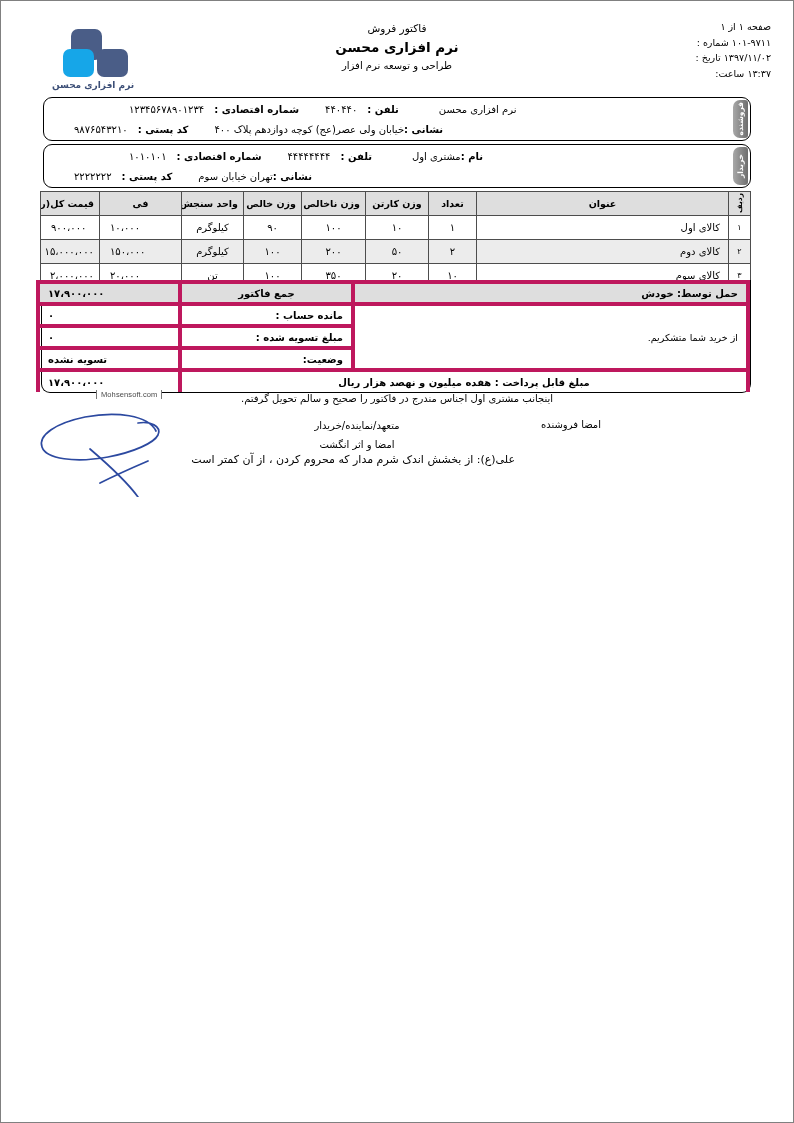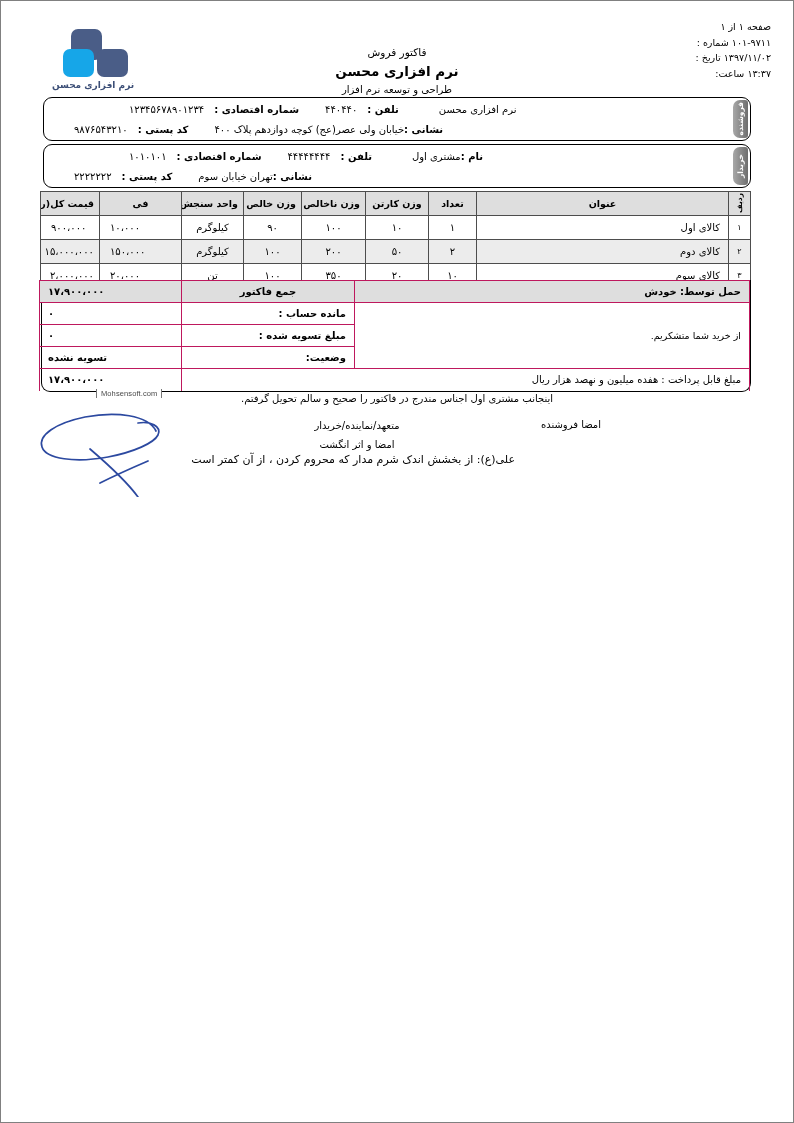--- a/index.html
+++ b/index.html
@@ -48,21 +48,20 @@
     right: 0;
     text-align: center;
     padding-right: 170px;
     padding-left: 170px;
   }
   .hdr-doc-type {
     font-size: 10.5px;
     color: #000;
     line-height: 18px;
     letter-spacing: 1px;
-    margin-top: 24px;
   }
   .hdr-company {
     font-size: 13.5px;
     font-weight: bold;
     color: #000;
     line-height: 20px;
     letter-spacing: .3px;
   }
   .hdr-tagline {
     font-size: 10px;
@@ -215,37 +214,37 @@
     border-top: none;
     background: #fff;
   }
   .sum-table {
     width: 100%;
     border-collapse: collapse;
     table-layout: fixed;
     font-size: 10px;
   }
   .sum-table td {
-    border: 1px solid #be185d;
+    border: 4px solid #be185d;
     height: 22px;
     padding: 0 8px;
     color: #000;
     box-sizing: border-box;
     white-space: nowrap;
     overflow: hidden;
   }
   .row-grand td { background: #dedede; font-weight: bold; }
   .c-carry   { width: 395px; text-align: right; font-weight: normal; }
   .c-sumlbl  { width: 173px; text-align: center; }
   .c-sumval  { width: 142px; text-align: left; }
   .c-thanks  { width: 395px; text-align: right; font-size: 9.5px; border-bottom: none !important; border-top: none !important; }
   .c-thanks.first { border-top: 1px solid #4d4d4d !important; }
   .c-kv-lbl  { width: 173px; text-align: right; font-weight: bold; padding-right: 14px; }
   .c-kv-val  { width: 142px; text-align: left; font-weight: bold; }
-  .c-payline { width: 568px; text-align: right; }
+  .c-payline { width: 568px; text-align: center; font-weight: bold; }
   .c-payval  { width: 142px; text-align: left; font-weight: bold; }
   .row-last td { border-bottom: none; }
 
   .watermark {
     position: absolute;
     left: 54px;
     bottom: -7px;
     background: #fff;
     padding: 0 4px;
     font-family: "Liberation Sans", sans-serif;

